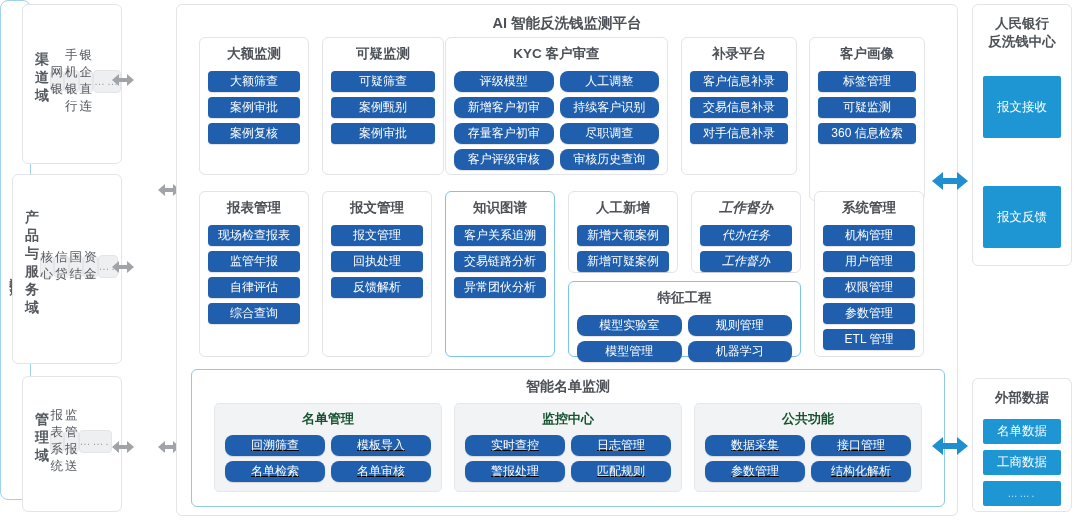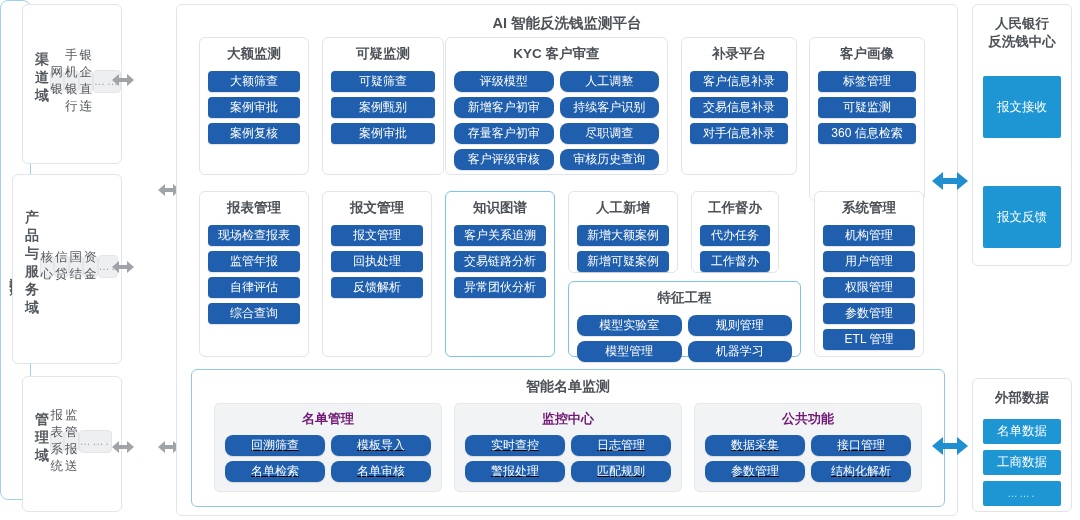--- a/index.html
+++ b/index.html
@@ -139,21 +139,21 @@
     padding: 7px 22px 0 22px;
   }
   .subcard {
     width: 228px;
     background: #f2f3f5;
     border: 1px solid #e6e8ea;
     border-radius: 5px;
     padding: 6px 10px 9px 10px;
   }
   .subcard .stitle {
-    text-align:center; font-size: 13px; font-weight: bold; color:#701a75;
+    text-align:center; font-size: 13px; font-weight: bold; color:#14532d;
     margin-bottom: 7px;
   }
   .subcard .btns { padding: 0; text-decoration: underline; }
 
   
   .rpanel {
     position: absolute;
     left: 972px; width: 100px;
     border: 1px solid #e2e4e7;
     border-radius: 6px;
@@ -320,21 +320,21 @@
     </div>
 
     <div class="mod" style="left:391px; top:186px; width:110px; height:82px;">
       <div class="mtitle">人工新增</div>
       <div class="btns">
         <div class="bbtn w1">新增大额案例</div>
         <div class="bbtn w1">新增可疑案例</div>
       </div>
     </div>
 
-    <div class="mod" style="left:514px; top:186px; width:88px; height:82px;">
+    <div class="mod" style="left:514px; top:186px; width:110px; height:82px;font-style:italic;">
       <div class="mtitle">工作督办</div>
       <div class="btns">
         <div class="bbtn w1">代办任务</div>
         <div class="bbtn w1">工作督办</div>
       </div>
     </div>
 
     <div class="mod" style="left:637px; top:186px; width:110px; height:166px;">
       <div class="mtitle">系统管理</div>
       <div class="btns">

